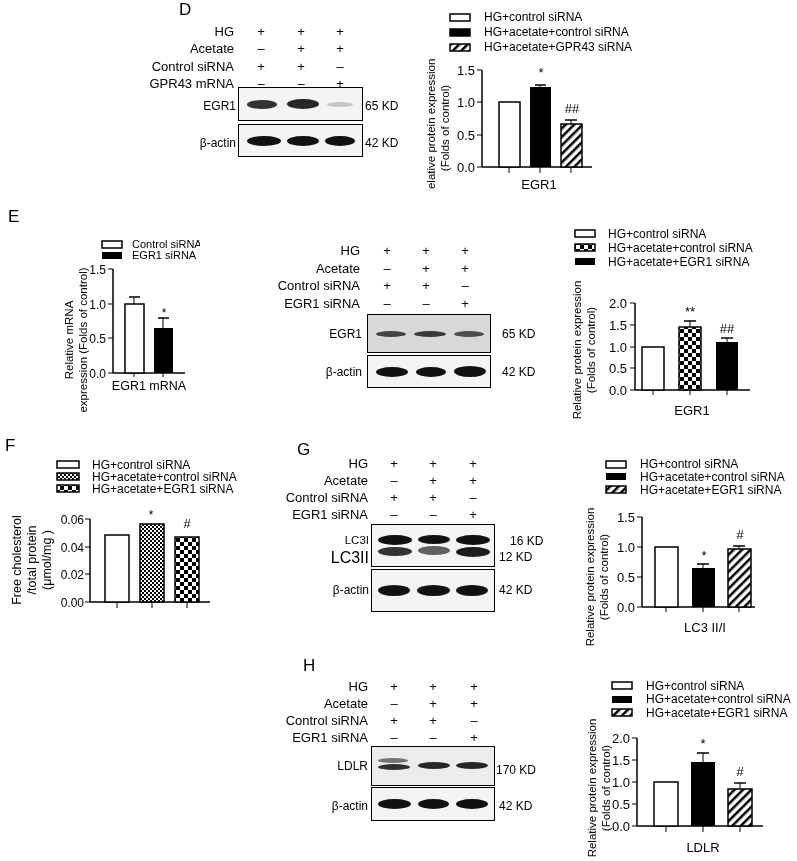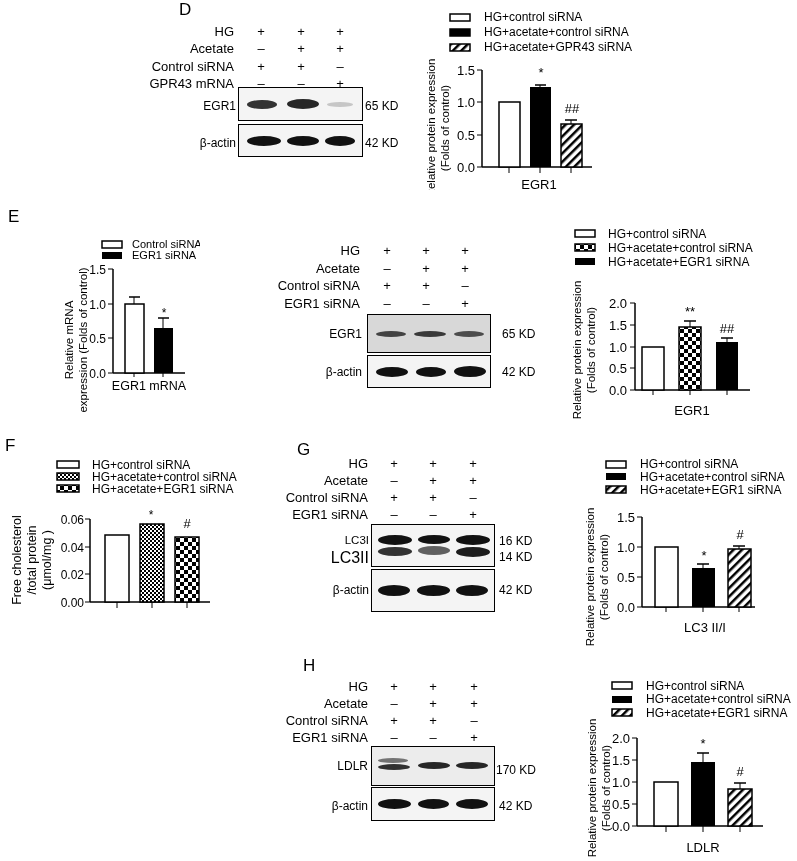--- a/index.html
+++ b/index.html
@@ -265,22 +265,22 @@
   <div class="blot-label" style="right:428px;top:534px;font-size:11.5px;">LC3I</div>
   <div class="blot-label" style="right:428px;top:549px;font-size:16px;">LC3II</div>
   <div class="blot" style="left:371px;top:524px;width:124px;height:43px;">
     <div class="band" style="left:6px;top:10px;width:34px;height:10px;"></div>
     <div class="band" style="left:6px;top:22px;width:34px;height:9px;opacity:.85;"></div>
     <div class="band" style="left:46px;top:10px;width:32px;height:9px;"></div>
     <div class="band" style="left:46px;top:21px;width:32px;height:9px;opacity:.65;"></div>
     <div class="band" style="left:84px;top:10px;width:34px;height:10px;"></div>
     <div class="band" style="left:84px;top:22px;width:34px;height:10px;opacity:.95;"></div>
   </div>
-  <div class="kd-label" style="left:499px;top:534px;">16 KD</div>
-  <div class="kd-label" style="left:499px;top:550px;">14 KD</div>
+  <div class="kd-label" style="left:510px;top:534px;">16 KD</div>
+  <div class="kd-label" style="left:499px;top:550px;">12 KD</div>
   <div class="blot-label" style="right:428px;top:583px;">β-actin</div>
   <div class="blot" style="left:371px;top:569px;width:124px;height:43px;">
     <div class="band" style="left:6px;top:15px;width:32px;height:11px;"></div>
     <div class="band" style="left:45px;top:15px;width:33px;height:11px;"></div>
     <div class="band" style="left:84px;top:15px;width:32px;height:11px;"></div>
   </div>
   <div class="kd-label" style="left:499px;top:583px;">42 KD</div>
 </div>
 
 <svg class="abs" style="left:560px;top:450px;" width="237" height="210">

